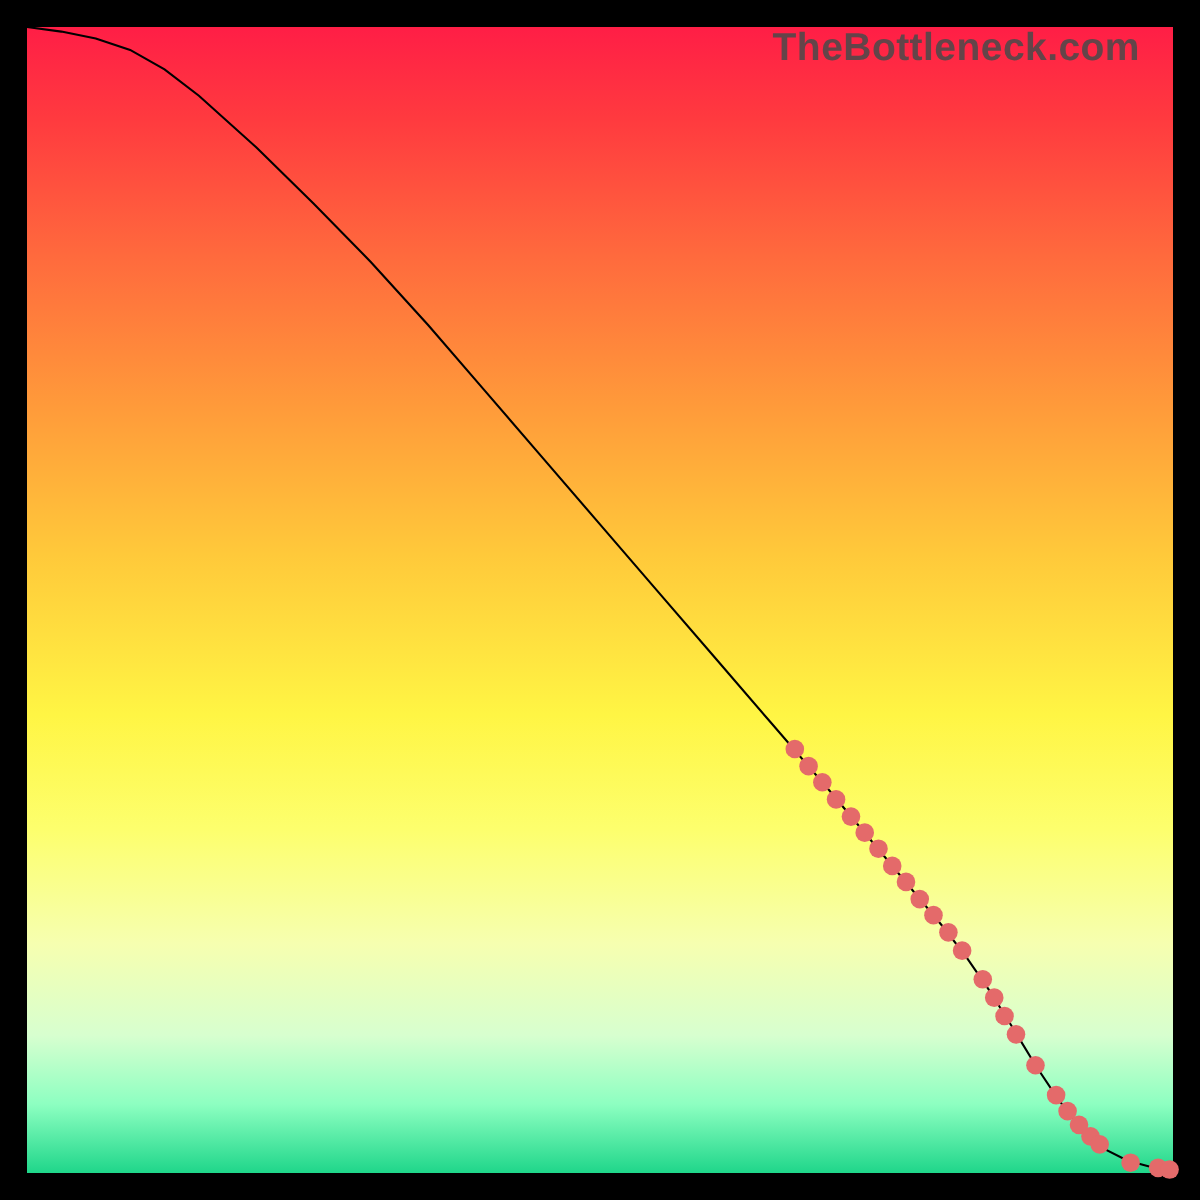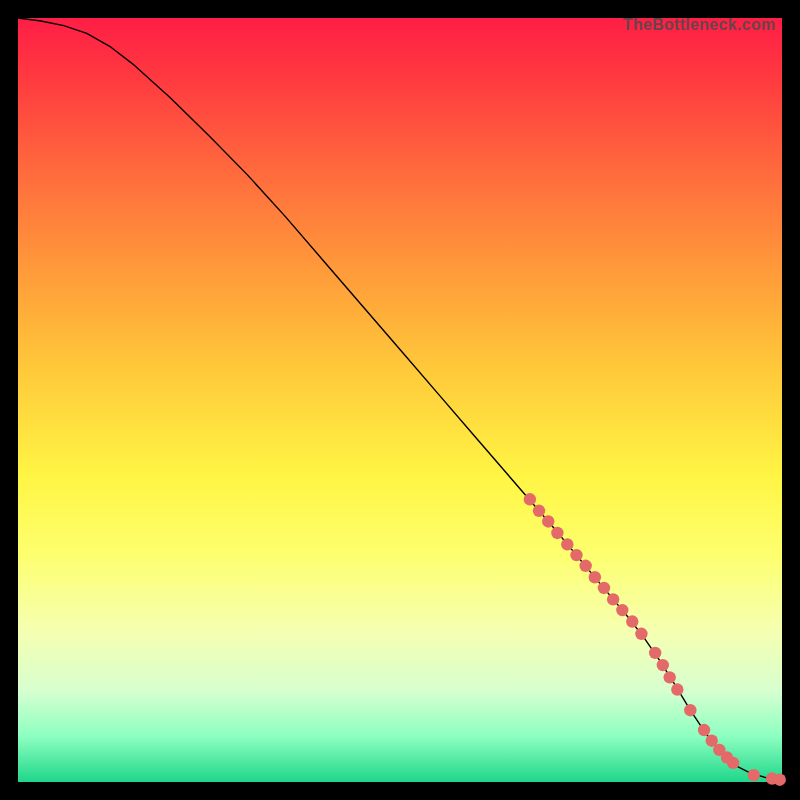--- a/index.html
+++ b/index.html
@@ -25,23 +25,23 @@
       #fff544 60%,
       #fdff6d 70%,
       #f6ffb0 80%,
       #d7ffcf 88%,
       #8dffc1 94%,
       #1fd68a 100%);
   }
   .watermark {
     position: absolute;
     top: -2px;
-    right: 6px;
+    right: 22px;
     font-family: Arial, Helvetica, sans-serif;
-    font-size: 16px;
+    font-size: 26px;
     font-weight: 700;
     color: #4a4a4a;
     letter-spacing: 0.3px;
     opacity: 0.85;
   }
   svg.curve {
     position: absolute;
     left: 0; top: 0;
     width: 100%; height: 100%;
     overflow: visible;

